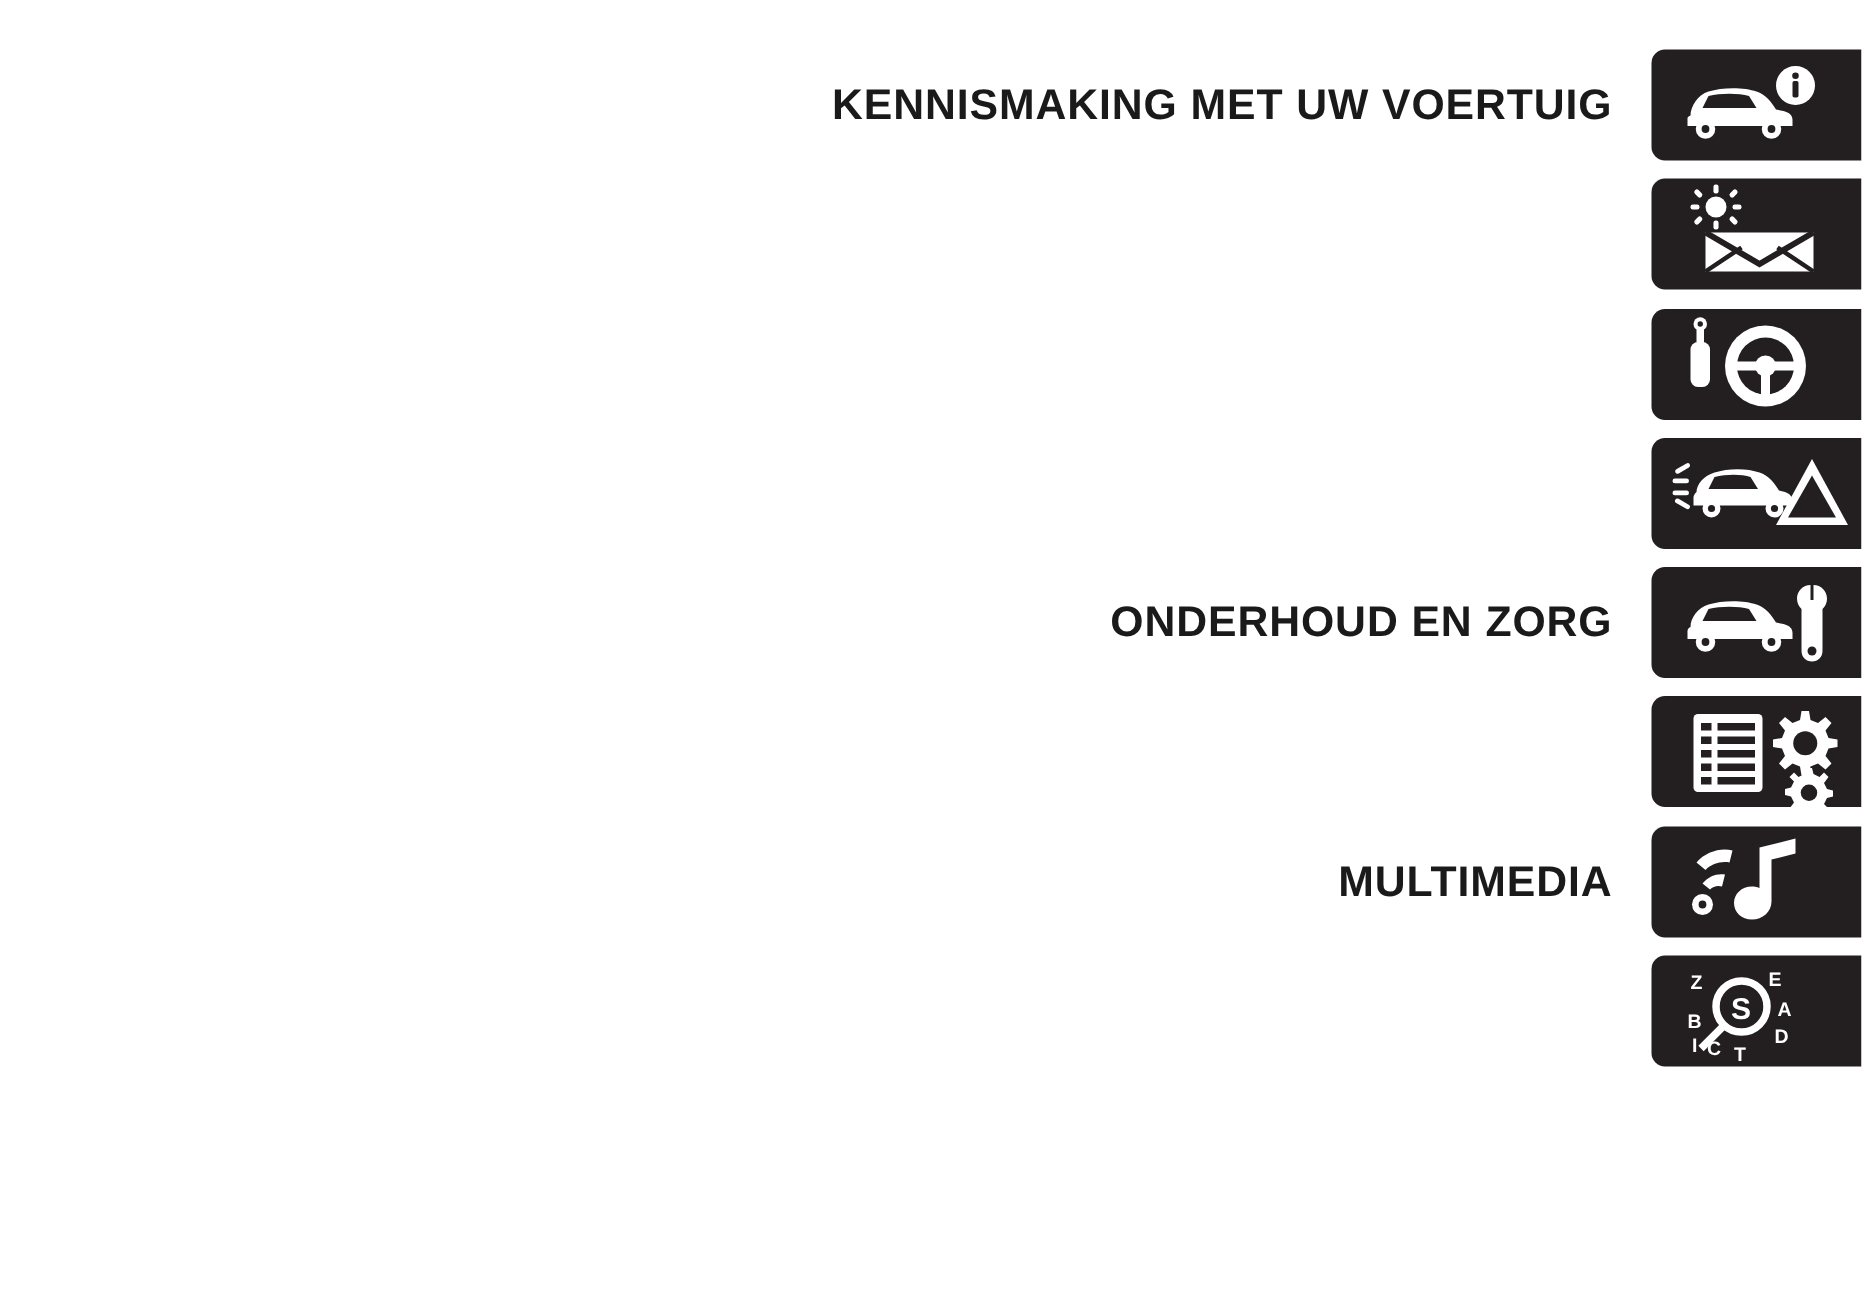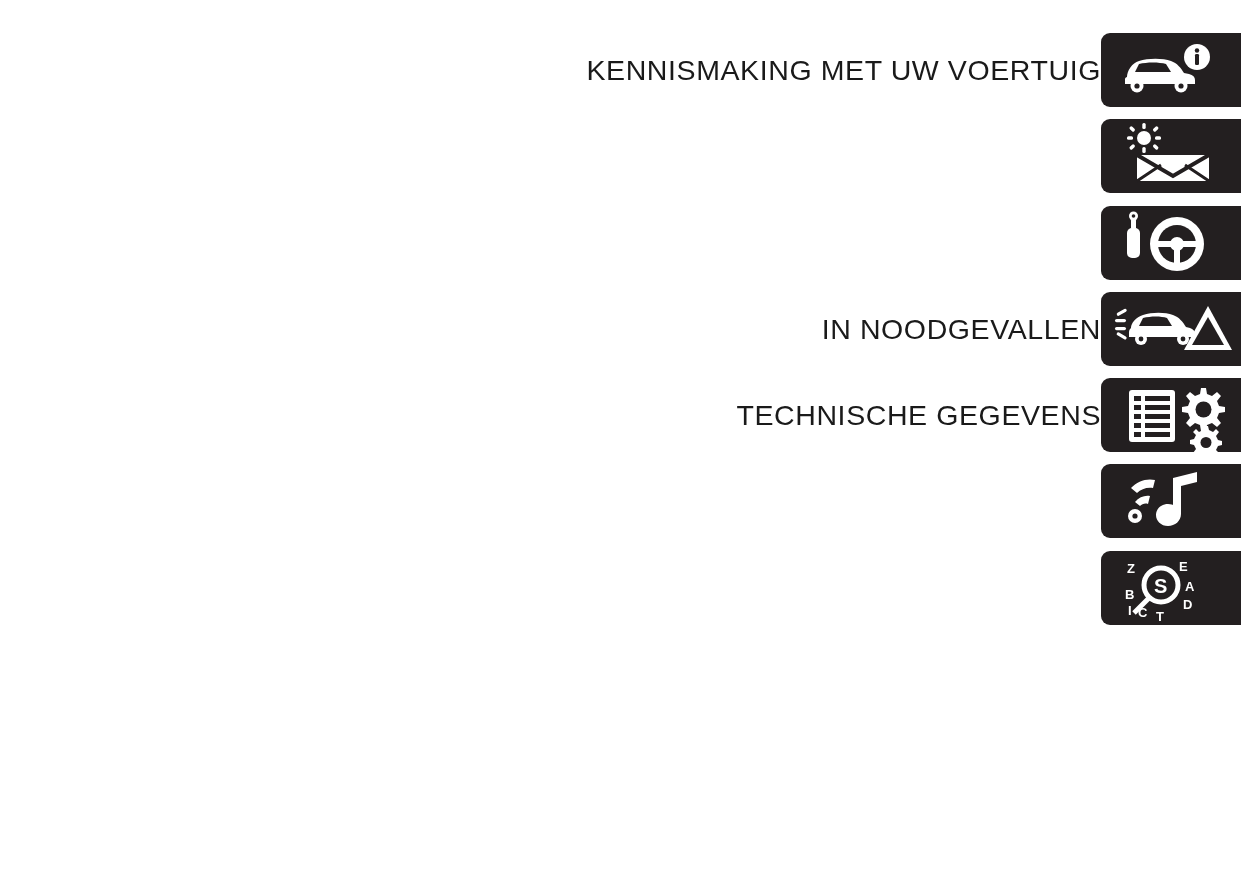--- a/index.html
+++ b/index.html
@@ -27,25 +27,26 @@
   }
   .toc-row {
     position: relative;
     height: 86.3px;
     display: flex;
     align-items: flex-start;
     justify-content: flex-end;
   }
   .toc-label {
     font-size: 28.5px;
-    font-weight: normal;
+    font-weight: bold;
     letter-spacing: 0.6px;
     color: #1a1a1a;
     line-height: 74px;
     height: 74px;
+    padding-right: 26px;
     white-space: nowrap;
     text-transform: uppercase;
     font-family: "Liberation Sans", sans-serif;
   }
   .toc-tab {
     width: 140px;
     height: 74px;
     background: #231f20;
     border-radius: 9px 0 0 9px;
     flex: 0 0 auto;
@@ -135,21 +136,20 @@
             <rect x="73" y="41" width="6" height="22" rx="3"></rect>
           </g>
           <g fill="#231f20">
             <circle cx="32.5" cy="10" r="1.8"></circle>
           </g>
         </svg>
       </div>
     </div>
 
     <div class="toc-row">
-      <div class="toc-label">IN NOODGEVALLEN</div>
       <div class="toc-tab">
         <svg viewBox="0 0 140 74">
           <g class="tabcol">
             <path d="M30 36 C30 31 35 25 42 23 C51 20 64 20 72 23 C78 25 82 30 85 35 L89 36 C92 37 94 39 94 42 L94 45 L28 45 L28 41 C28 39 28 38 30 36 Z"></path>
             <circle cx="40" cy="47" r="6"></circle>
             <circle cx="82" cy="47" r="6"></circle>
             <rect x="14" y="27" width="11" height="3.2" rx="1.6"></rect>
             <rect x="14" y="35" width="11" height="3.2" rx="1.6"></rect>
             <rect x="15" y="19" width="11" height="3.2" rx="1.6" transform="rotate(-30 20 20)"></rect>
             <rect x="15" y="42" width="11" height="3.2" rx="1.6" transform="rotate(30 20 44)"></rect>
@@ -162,23 +162,45 @@
           <g class="tabcol">
             <path d="M107 14 L131 58 L83 58 Z"></path>
           </g>
           <g fill="#231f20">
             <path d="M107 25 L123 53 L91 53 Z"></path>
           </g>
         </svg>
       </div>
     </div>
 
-
-    <div class="toc-row">
-      <div class="toc-label">TECHNISCHE GEGEVENS</div>
+    <div class="toc-row">
+      <div class="toc-label">ONDERHOUD EN ZORG</div>
+      <div class="toc-tab">
+        <svg viewBox="0 0 140 74">
+          <g class="tabcol">
+            <path d="M26 40 C26 34 31 27 38 25 C47 22 62 22 70 25 C76 27 80 32 83 37 L88 38 C92 39 94 41 94 44 L94 48 L24 48 L24 44 C24 42 24 41 26 40 Z"></path>
+            <circle cx="36" cy="50" r="6.5"></circle>
+            <circle cx="80" cy="50" r="6.5"></circle>
+          </g>
+          <g fill="#231f20">
+            <path d="M38 28 C46 26 58 26 65 28 L70 36 L34 36 Z"></path>
+            <circle cx="36" cy="50" r="2.6"></circle>
+            <circle cx="80" cy="50" r="2.6"></circle>
+          </g>
+          <g class="tabcol">
+            <path d="M106 12 C101 12 97 16 97 21 C97 24 98 26 100 28 L100 56 C100 60 103 63 107 63 C111 63 114 60 114 56 L114 28 C116 26 117 24 117 21 C117 16 113 12 108 12 L108 22 L106 22 Z"></path>
+          </g>
+          <g fill="#231f20">
+            <circle cx="107" cy="56" r="3"></circle>
+          </g>
+        </svg>
+      </div>
+    </div>
+
+    <div class="toc-row">
       <div class="toc-tab">
         <svg viewBox="0 0 140 74">
           <g class="tabcol">
             <rect x="28" y="12" width="46" height="52" rx="3"></rect>
           </g>
           <g fill="#231f20">
             <rect x="33" y="18" width="7" height="5"></rect>
             <rect x="44" y="18" width="25" height="5"></rect>
             <rect x="33" y="27" width="7" height="5"></rect>
             <rect x="44" y="27" width="25" height="5"></rect>
@@ -199,20 +221,21 @@
             <path d="M103 48 L107 48 L108 52 L112 54 L115 51 L118 54 L115 58 L117 62 L121 63 L121 67 L117 68 L115 72 L118 75 L115 78 L112 75 L108 77 L107 81 L103 81 L102 77 L98 75 L95 78 L92 75 L95 71 L93 67 L89 66 L89 62 L93 61 L95 57 L92 54 L95 51 L98 54 L102 52 Z"></path>
           </g>
           <g fill="#231f20">
             <circle cx="105" cy="64.5" r="5.5"></circle>
           </g>
         </svg>
       </div>
     </div>
 
     <div class="toc-row">
+      <div class="toc-label">MULTIMEDIA</div>
       <div class="toc-tab">
         <svg viewBox="0 0 140 74">
           <g class="tabcol">
             <path d="M72 14 L96 8 L96 18 L80 22 L80 50 C80 57 74 62 67 62 C60 62 55 57 55 51 C55 45 60 40 67 40 C70 40 72 41 72 41 Z"></path>
             <path d="M30 24 C36 17 46 14 54 16 L52 24 C46 23 40 25 36 29 Z"></path>
             <path d="M34 38 C38 33 44 31 49 32 L47 40 C44 39 41 40 39 42 Z"></path>
             <circle cx="34" cy="52" r="7"></circle>
           </g>
           <g fill="#231f20">
             <circle cx="34" cy="52" r="2.6"></circle>

